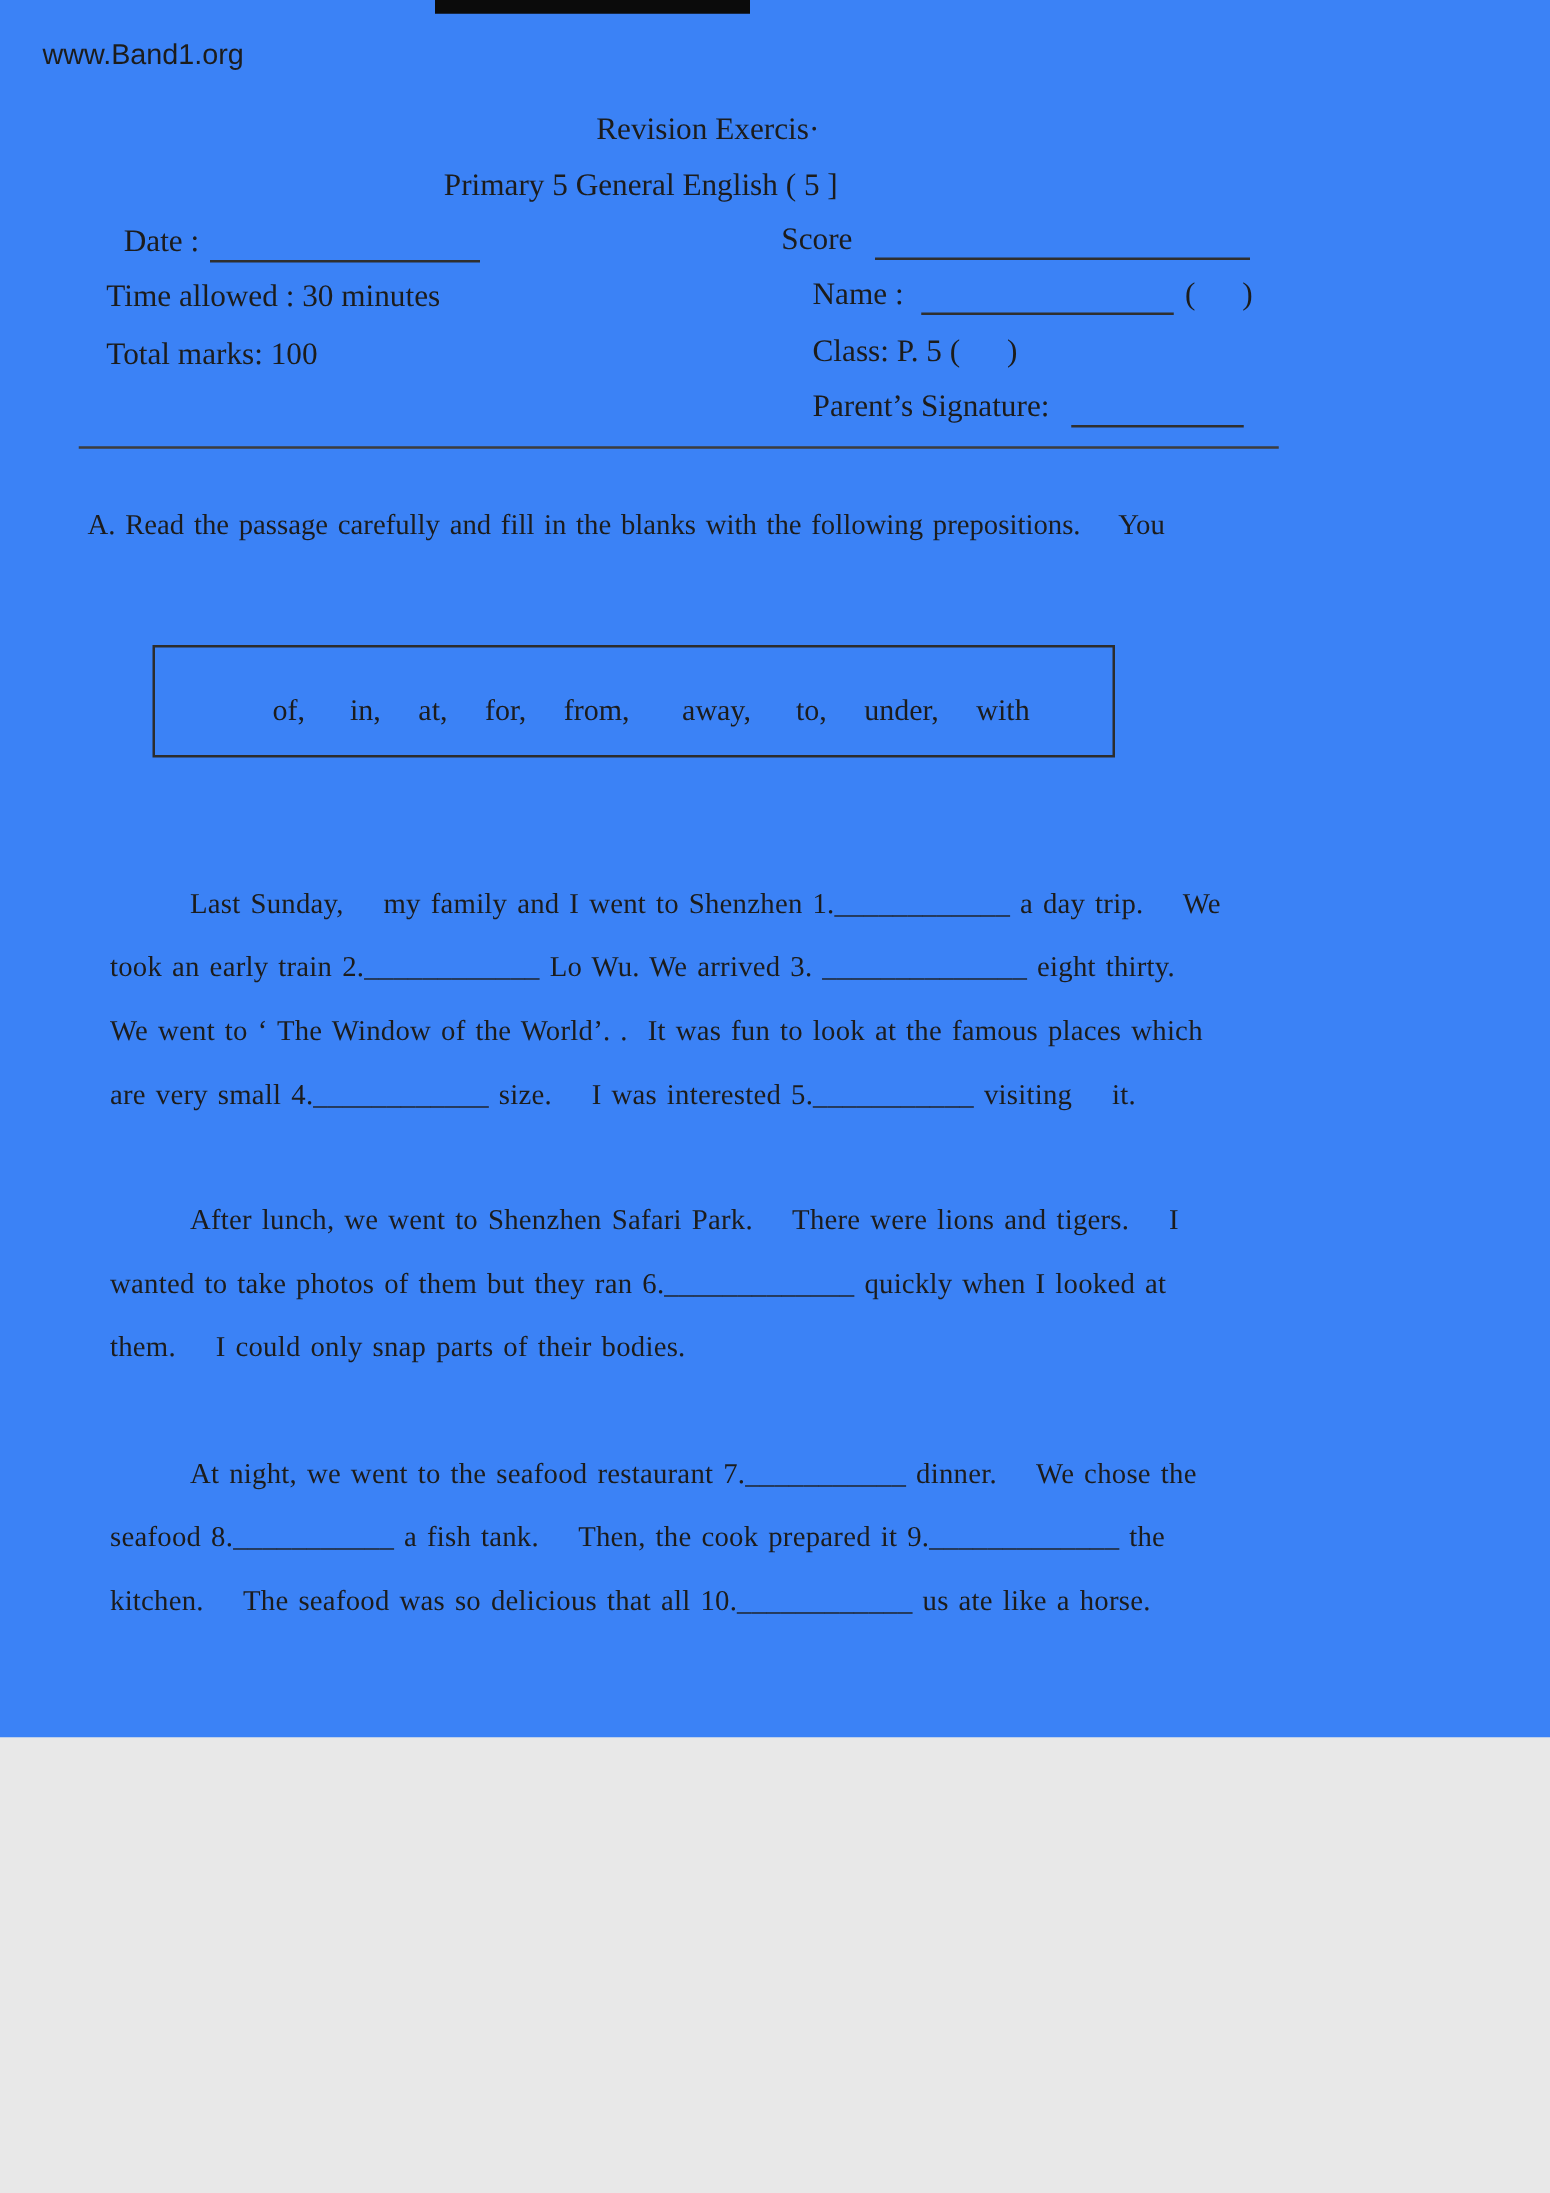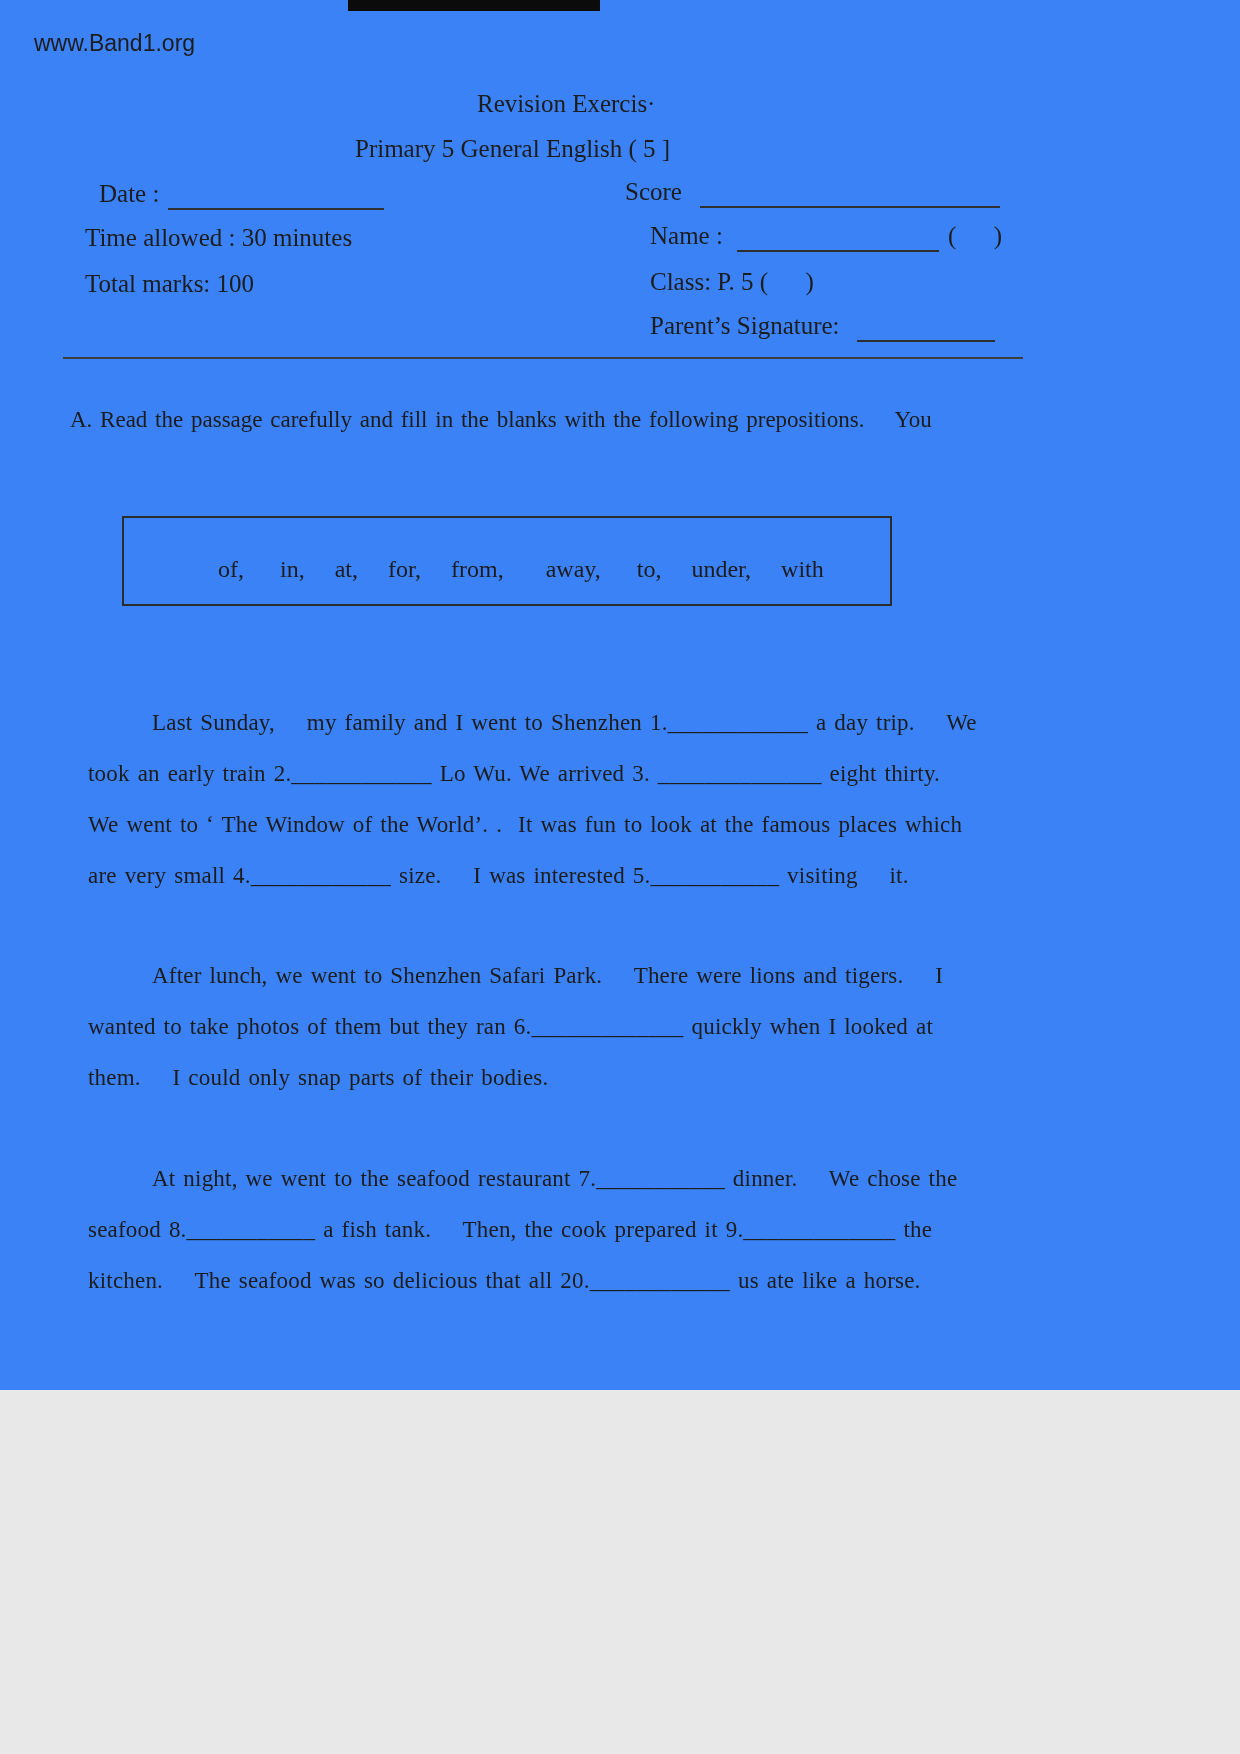--- a/index.html
+++ b/index.html
@@ -103,16 +103,16 @@
 
   <div class="para serif t23" style="top:950px;">
     <span class="passage-line indent">After lunch, we went to Shenzhen Safari Park.    There were lions and tigers.    I</span>
     <span class="passage-line">wanted to take photos of them but they ran 6._____________ quickly when I looked at</span>
     <span class="passage-line">them.    I could only snap parts of their bodies.</span>
   </div>
 
   <div class="para serif t23" style="top:1153px;">
     <span class="passage-line indent">At night, we went to the seafood restaurant 7.___________ dinner.    We chose the</span>
     <span class="passage-line">seafood 8.___________ a fish tank.    Then, the cook prepared it 9._____________ the</span>
-    <span class="passage-line">kitchen.    The seafood was so delicious that all 20.____________ us ate like a horse.</span>
+    <span class="passage-line">kitchen.    The seafood was so delicious that all 10.____________ us ate like a horse.</span>
   </div>
 
 </div>
 
 </body></html>

